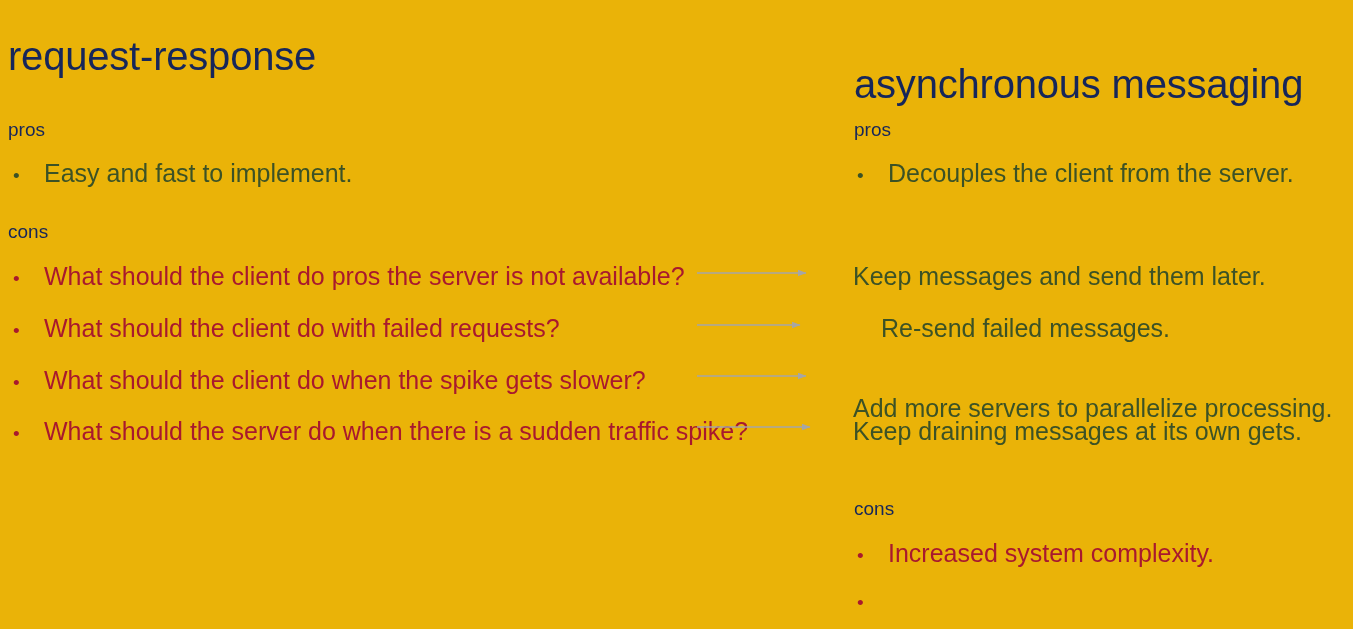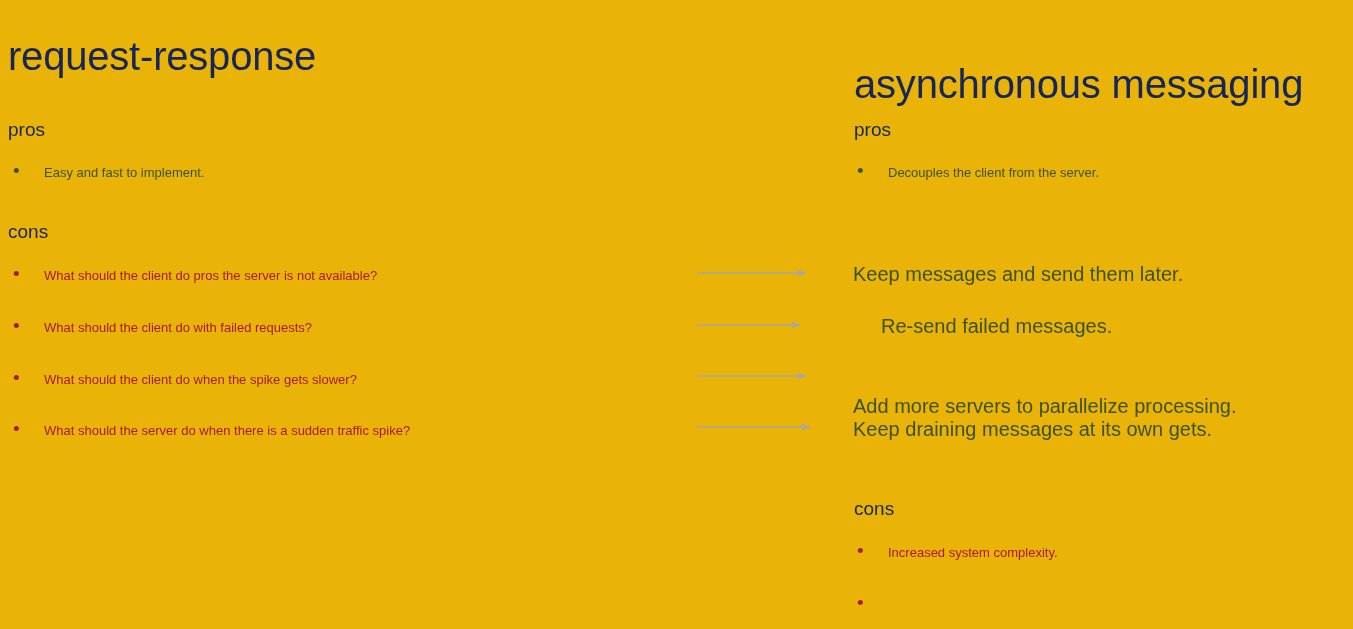--- a/index.html
+++ b/index.html
@@ -61,26 +61,26 @@
     white-space: nowrap;
     line-height: 1;
   }
   .bullet-dot {
     display: inline-block;
     width: 31px;
     flex: 0 0 31px;
     font-size: 19px;
   }
   .bullet-text {
-    font-size: 13px;
+    font-size: 25px;
     font-weight: 400;
   }
   .plain-row {
     position: absolute;
-    font-size: 20px;
+    font-size: 25px;
     font-weight: 400;
     white-space: nowrap;
     line-height: 1;
     text-align: right;
   }
 
   .txt-green { color: #3c5226; }
   .txt-red   { color: #a8192e; }
   .dot-green { color: #3c5226; }
   .dot-red   { color: #a8192e; }

